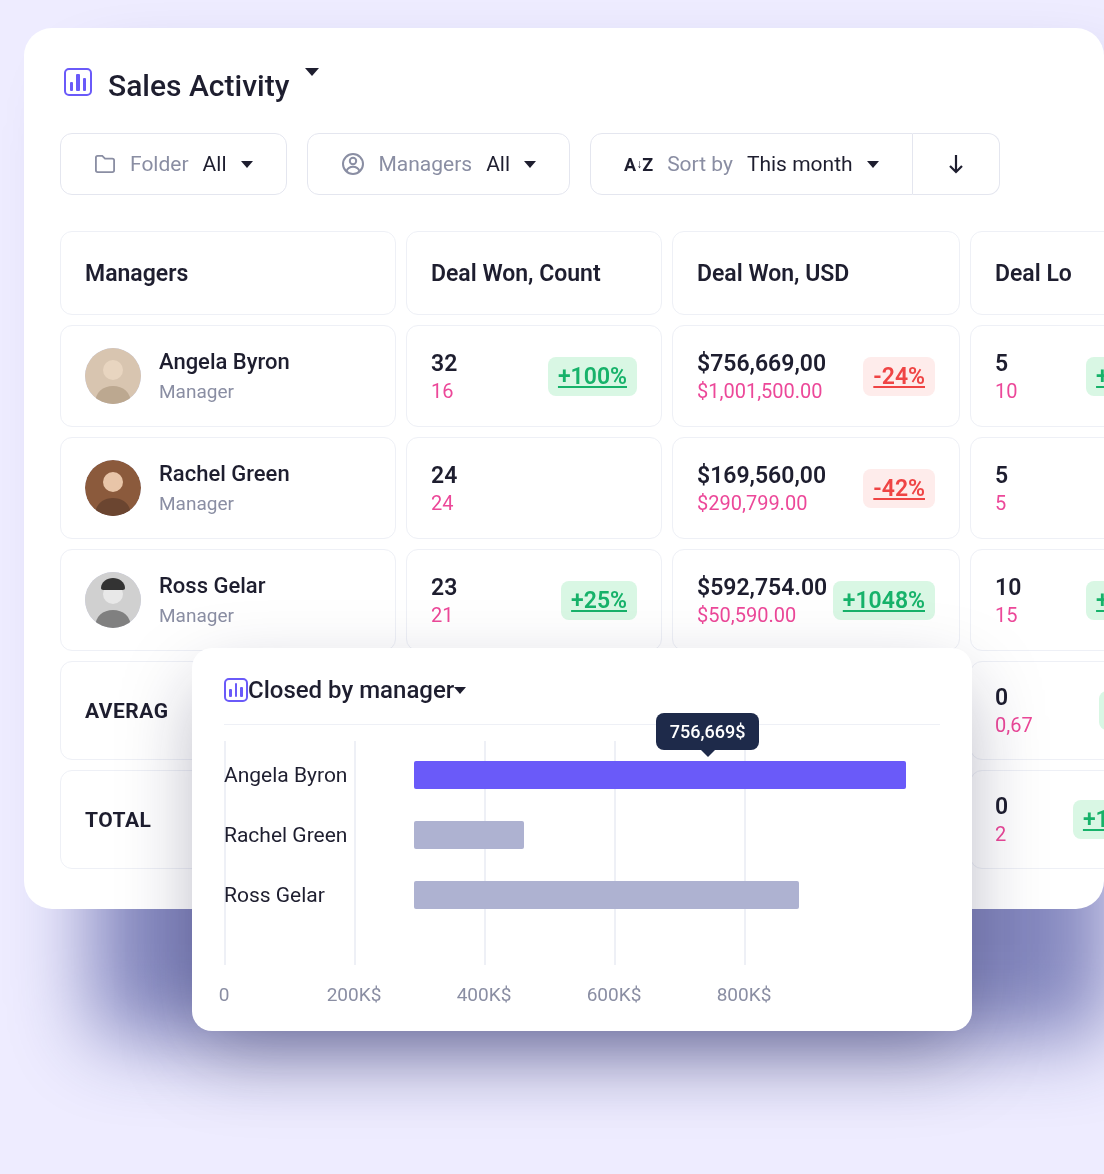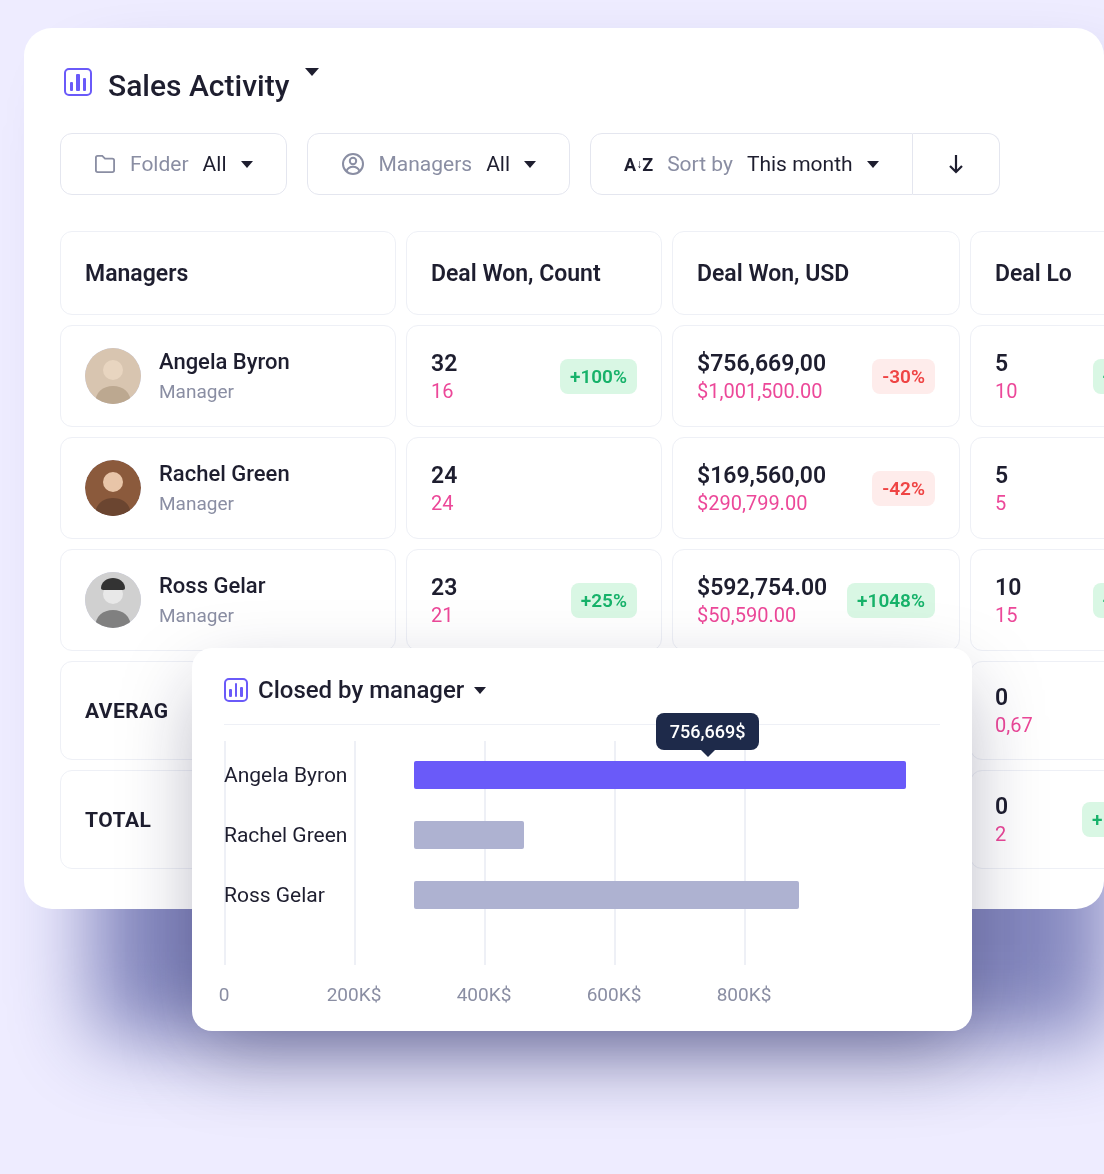--- a/index.html
+++ b/index.html
@@ -66,33 +66,33 @@
   .hcell { font-size: 23px; font-weight: 600; color: #1e1e2f; }
   .mgr { display:flex; align-items:center; gap:18px;}
   .avatar { width: 56px; height:56px; border-radius:50%; background:#c9cbe0;
     display:flex; align-items:center; justify-content:center; overflow:hidden; flex-shrink:0;}
   .avatar svg{width:100%;height:100%;}
   .mgr-name{font-size:22px;font-weight:500;color:#1e1e2f;}
   .mgr-role{font-size:19px;color:#8a8ea3;margin-top:6px;}
   .metric { display:flex; align-items:center; justify-content:space-between; width:100%;}
   .nums .cur{font-size:23px;font-weight:600;color:#1e1e2f;}
   .nums .prev{font-size:20px;color:#ec4899;margin-top:2px;}
-  .badge{font-size:19px;font-weight:600;padding:6px 10px;border-radius:8px;white-space:nowrap;}
+  .badge{font-size:23px;font-weight:600;padding:6px 10px;border-radius:8px;white-space:nowrap;text-decoration:underline;}
   .b-up{background:#d9f7e4;color:#17b26a;}
   .b-dn{background:#feeceb;color:#ef4444;}
   .sumlbl{font-size:21px;font-weight:700;color:#1e1e2f;letter-spacing:0.5px;}
 
   
   .over {
     position: absolute; top: 648px; left: 192px; width: 780px;
     background:#fff; border-radius:20px;
     box-shadow: 0 30px 80px -10px rgba(20,20,60,0.35);
     padding: 28px 32px 24px 32px;
   }
-  .over-title-row{display:flex;align-items:center;gap:10px;border-bottom:1.5px solid #eef0f6;padding-bottom:20px;margin-bottom:20px;}
+  .over-title-row{display:flex;align-items:center;gap:0;border-bottom:1.5px solid #eef0f6;padding-bottom:20px;margin-bottom:20px;}
   .over-title{font-size:24px;font-weight:500;color:#1e1e2f;}
   .over .chart-ico{width:24px;height:24px;border-width:2px;padding:3px;}
   .over .chart-ico span{width:3px;}
   .bars{position:relative;padding-left:190px;height:230px;}
   .bar-row{display:flex;align-items:center;height:60px;position:relative;}
   .bar-lbl{position:absolute;left:-190px;width:180px;font-size:21px;color:#1e1e2f;}
   .bar-track{position:relative;width:520px;height:60px;}
   .bar{position:absolute;top:16px;height:28px;left:0;border-radius:2px;}
   .bar-main{background:#6a5af9;}
   .bar-sec{background:#aeb2d1;}
@@ -190,21 +190,21 @@
           </div>
       <div class="badge b-up">+100%</div>
     </div>
       </div>
     <div class="cell">
         <div class="metric">
       <div class="nums">
             <div class="cur">$756,669,00</div>
             <div class="prev">$1,001,500.00</div>
           </div>
-      <div class="badge b-dn">-30%</div>
+      <div class="badge b-dn">-24%</div>
     </div>
       </div>
     <div class="cell">
         <div class="metric">
       <div class="nums">
             <div class="cur">5</div>
             <div class="prev">10</div>
           </div>
       <div class="badge b-up">+10</div>
     </div>

